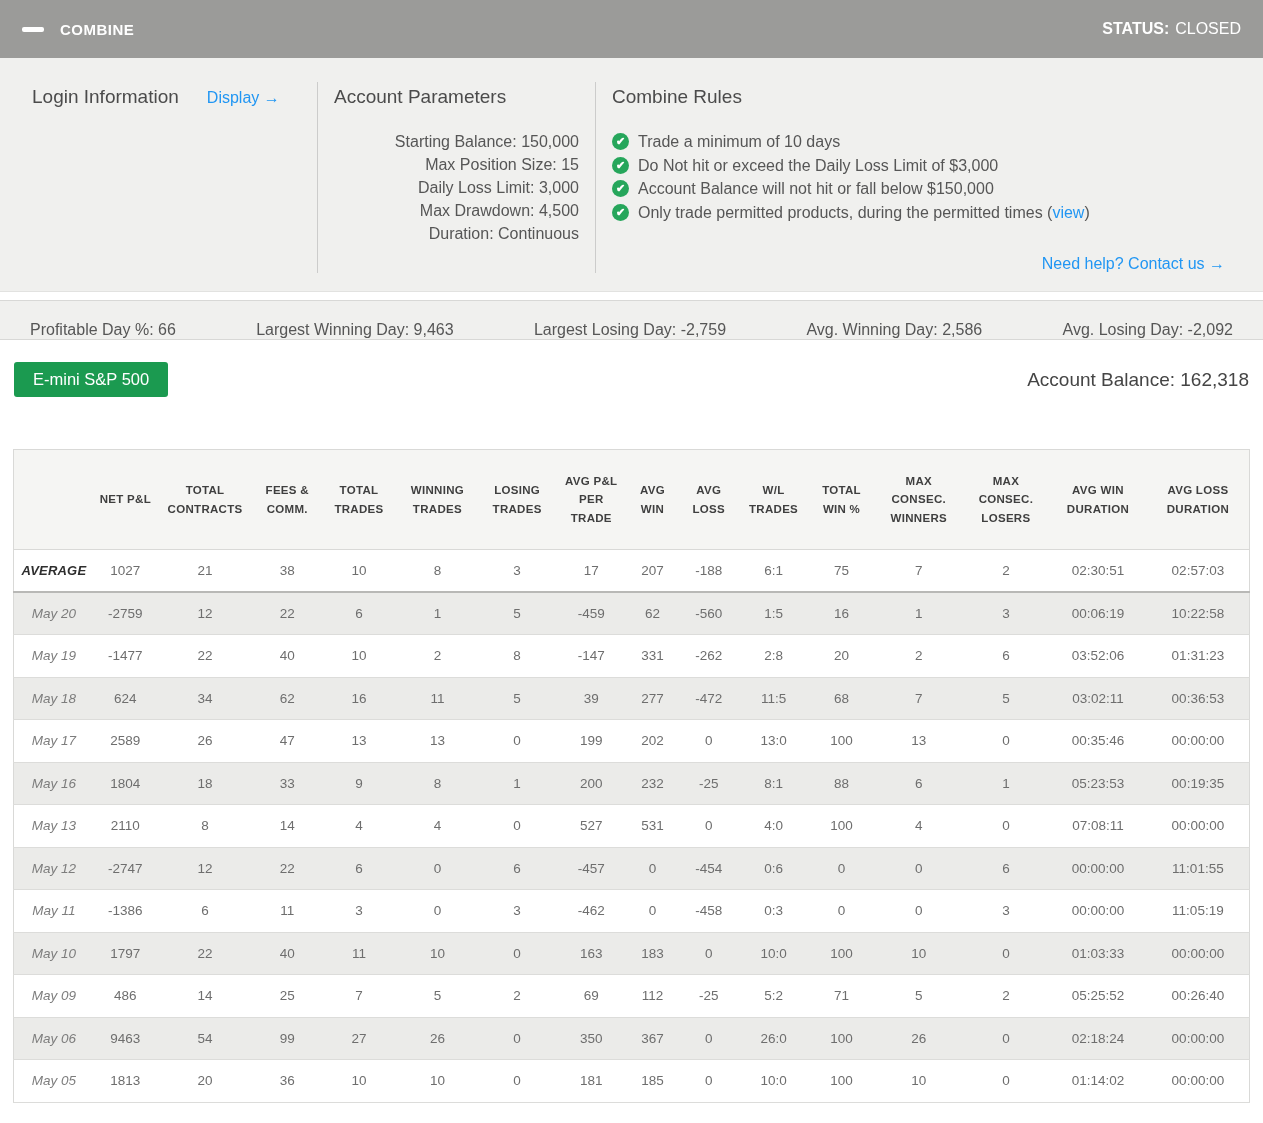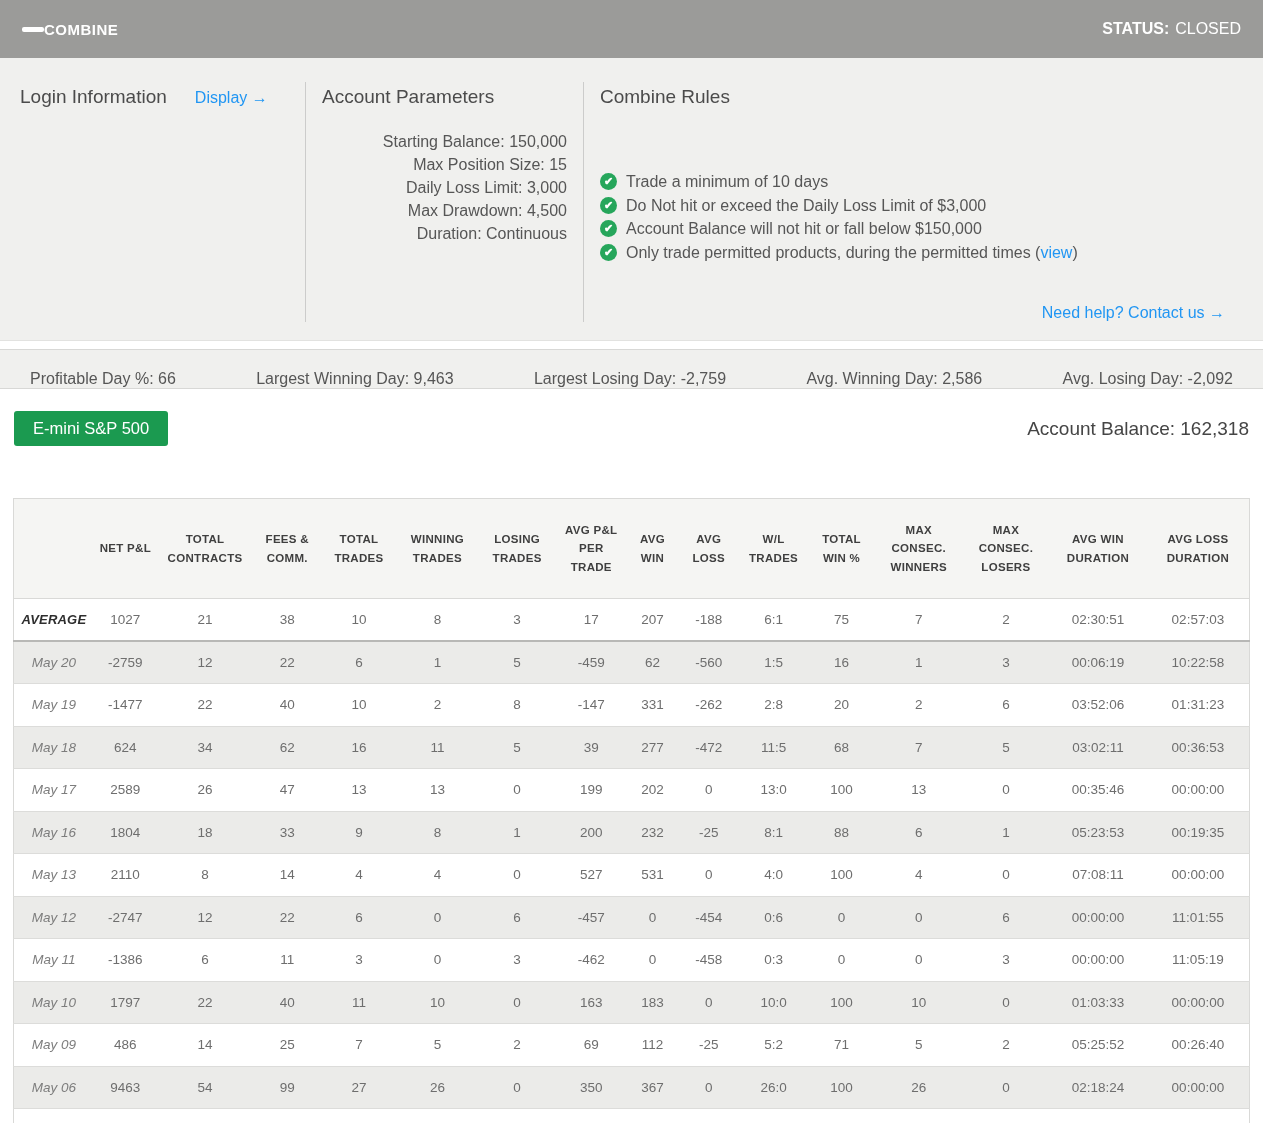--- a/index.html
+++ b/index.html
@@ -10,44 +10,44 @@
     color: var(--body_text, #565656);
     overflow: hidden;
   }
 
   
   .titlebar {
     height: 58px; background: var(--header_bg, #9b9b99);
     display: flex; align-items: center; justify-content: space-between;
     padding: 0 22px;
   }
-  .titlebar-left { display: flex; align-items: center; }
+  .titlebar-left { display: flex; align-items: center; gap: 16px; }
   .minimize {
     display: inline-block; width: 22px; height: 5px;
     background: var(--header_text, #fff); border-radius: 2px; cursor: pointer;
   }
   .window-title {
     color: var(--header_text, #fff); font-weight: bold;
     font-size: 15px; letter-spacing: 0.5px;
   }
   .status { color: var(--header_text, #fff); font-size: 16px; margin-left: 30px; }
   .status b { font-weight: bold; margin-right: 6px; }
 
   
   .info-panel {
     background: var(--panel_bg, #f0f0ee);
     min-height: 234px;
     display: flex;
-    padding: 24px 16px 18px 4px;
+    padding: 24px 16px 18px 16px;
     border-bottom: 1px solid #e2e2e0;
   }
   .info-col { padding: 4px 16px 0 16px; }
   .col-login { width: 302px; border-right: 1px solid var(--divider, #cccccb); display: flex; gap: 28px; align-items: baseline; }
   .col-params { width: 278px; border-right: 1px solid var(--divider, #cccccb); }
-  .col-rules { flex: 1; display: flex; flex-direction: column; gap: 40px; }
+  .col-rules { flex: 1; display: flex; flex-direction: column; }
   .section-title { font-size: 19px; color: var(--heading_text, #4b4b4b); font-weight: normal; }
   .link { color: var(--link_blue, #2196f3); text-decoration: none; cursor: pointer; font-size: 16px; }
   .param-list { margin-top: 22px; list-style: none; }
   .param-list li { font-size: 16px; line-height: 23px; color: var(--body_text, #565656); text-align: right; }
   .rules-list { margin-top: 22px; list-style: none; }
   .rules-list li { display: flex; align-items: center; gap: 9px; font-size: 16px; line-height: 23.5px; color: var(--body_text, #565656); }
   .check {
     flex: 0 0 auto;
     width: 17px; height: 17px; border-radius: 50%;
     background: var(--check_green, #26a65b);

